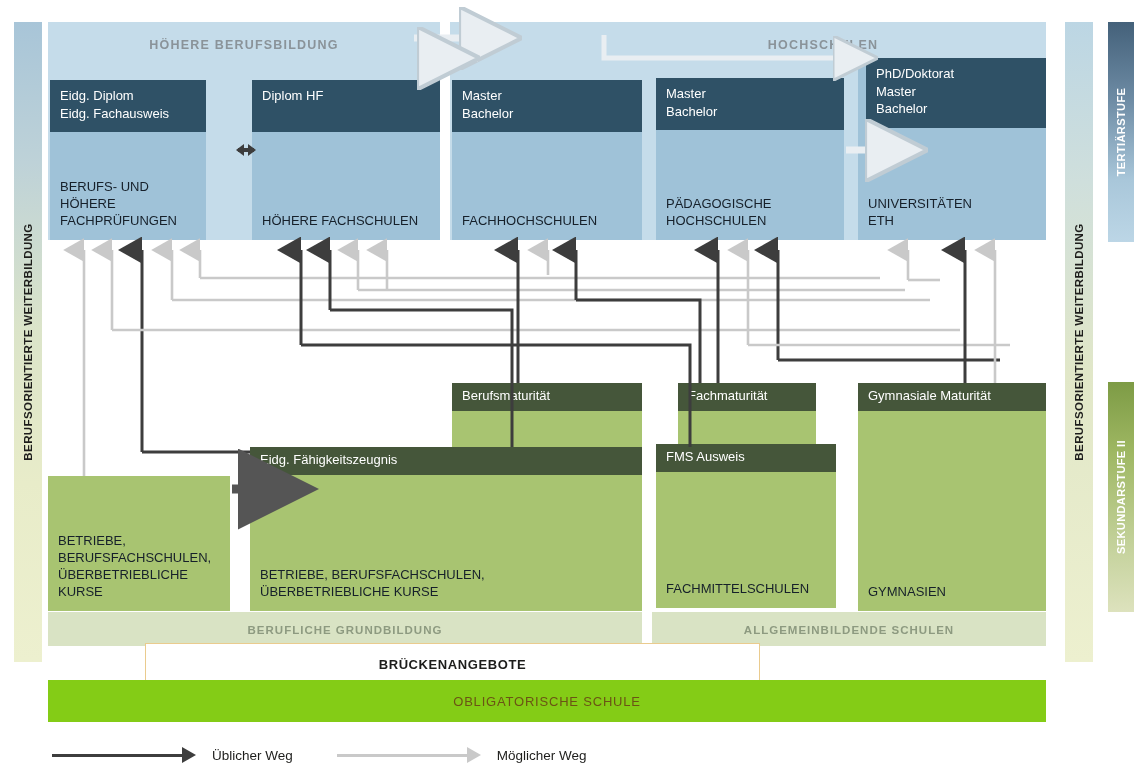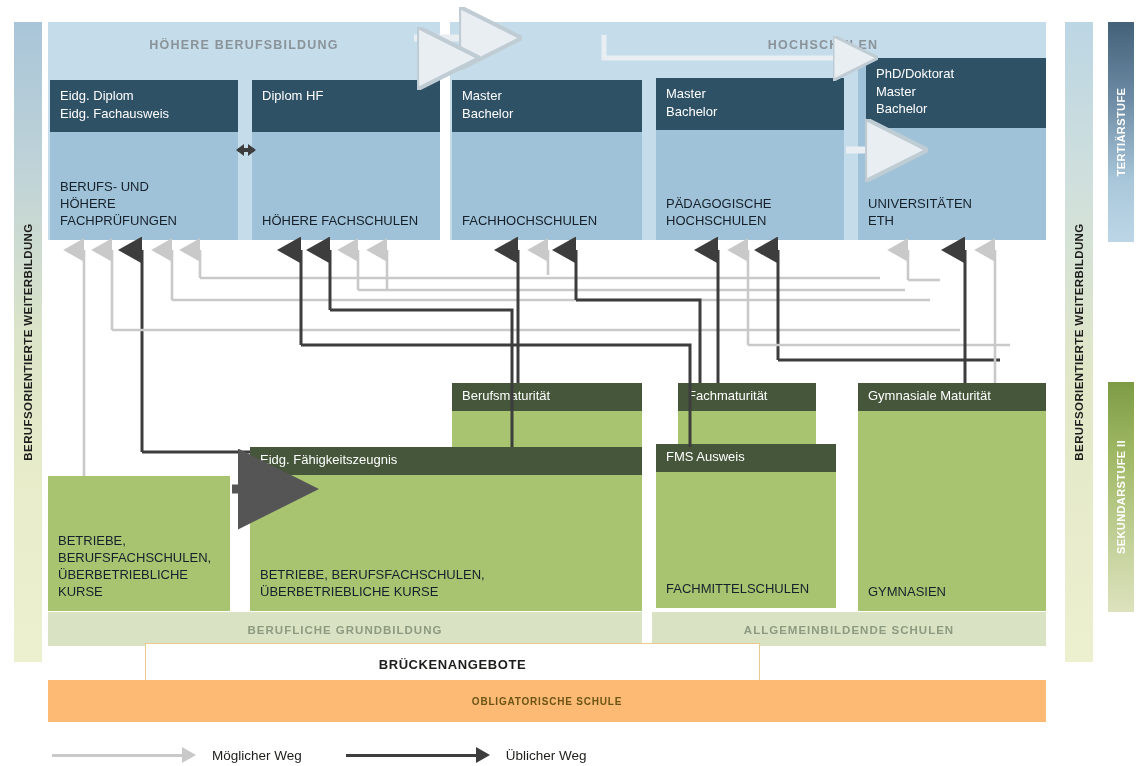--- a/index.html
+++ b/index.html
@@ -72,23 +72,23 @@
     color:#8d9a80;font-size:11.5px;font-weight:bold;letter-spacing:1px;
   }
 
   
   #bruecken{
     background:#ffffff;border:1px solid #eacb8e;
     display:flex;align-items:center;justify-content:center;
     color:#1d1d1b;font-size:13px;font-weight:bold;letter-spacing:.6px;
   }
   #oblig{
-    background:#fdba74;
+    background:#84cc16;
     display:flex;align-items:center;justify-content:center;
-    color:#6b5415;font-size:10px;font-weight:bold;letter-spacing:.8px;
+    color:#6b5415;font-size:13px;font-weight:normal;letter-spacing:.8px;
   }
 
   
   #legend{position:absolute;left:52px;top:742px;height:26px;display:flex;align-items:center;}
   .leg-item{display:flex;align-items:center;margin-right:44px;}
   .leg-line{height:3px;width:130px;}
   .leg-line.dark{background:#3d3d3d;}
   .leg-line.light{background:#c9c9c9;}
   .leg-tip{width:0;height:0;border-top:8px solid transparent;border-bottom:8px solid transparent;}
   .leg-tip.dark{border-left:14px solid #3d3d3d;}
@@ -113,21 +113,21 @@
   <span class="rail-label">SEKUNDARSTUFE II</span>
 </div>
 
 <div class="abs tert-band" style="left:48px;top:22px;width:392px;height:218px;">
   <div class="band-title">HÖHERE BERUFSBILDUNG</div>
 </div>
 <div class="abs tert-band" style="left:450px;top:22px;width:596px;height:218px;">
   <div class="band-title" style="left:150px;right:0;">HOCHSCHULEN</div>
 </div>
 
-<div class="abs tbox" style="left:50px;top:80px;width:188px;height:160px;">
+<div class="abs tbox" style="left:50px;top:80px;width:156px;height:160px;">
   <div class="thead">
     <div>Eidg. Diplom</div>
     <div>Eidg. Fachausweis</div>
   </div>
   <div class="tfoot">
     <div>BERUFS- UND</div>
     <div>HÖHERE FACHPRÜFUNGEN</div>
   </div>
 </div>
 
@@ -216,28 +216,28 @@
 
 <div class="abs" id="bruecken" style="left:145px;top:643px;width:615px;height:43px;">
   <span>BRÜCKENANGEBOTE</span>
 </div>
 <div class="abs" id="oblig" style="left:48px;top:680px;width:998px;height:42px;">
   <span>OBLIGATORISCHE SCHULE</span>
 </div>
 
 <div id="legend">
   <div class="leg-item">
+    <span class="leg-line dark"></span>
+    <span class="leg-tip dark"></span>
+    <span class="leg-text">Üblicher Weg</span>
+  </div>
+  <div class="leg-item">
     <span class="leg-line light"></span>
     <span class="leg-tip light"></span>
     <span class="leg-text">Möglicher Weg</span>
-  </div>
-  <div class="leg-item">
-    <span class="leg-line dark"></span>
-    <span class="leg-tip dark"></span>
-    <span class="leg-text">Üblicher Weg</span>
   </div>
 </div>
 
 <svg class="flow" viewBox="0 0 1140 766">
   <defs>
     <marker id="mdark" markerWidth="9" markerHeight="9" refX="4.5" refY="8" orient="auto">
       <path d="M4.5 0 L9 8 L0 8 Z" fill="#3d3d3d"></path>
     </marker>
     <marker id="mlight" markerWidth="9" markerHeight="9" refX="4.5" refY="8" orient="auto">
       <path d="M4.5 0 L9 8 L0 8 Z" fill="#c9c9c9"></path>

